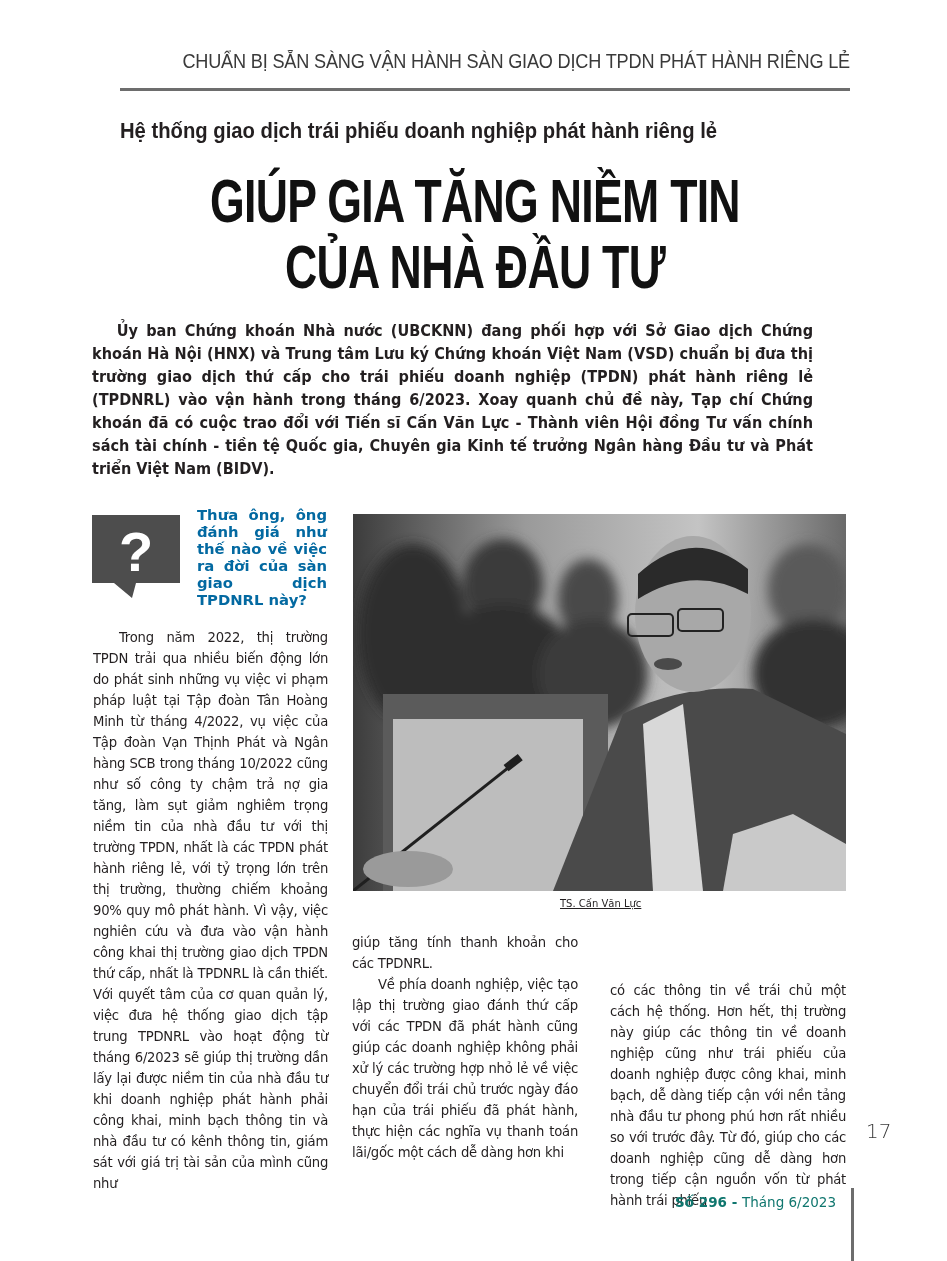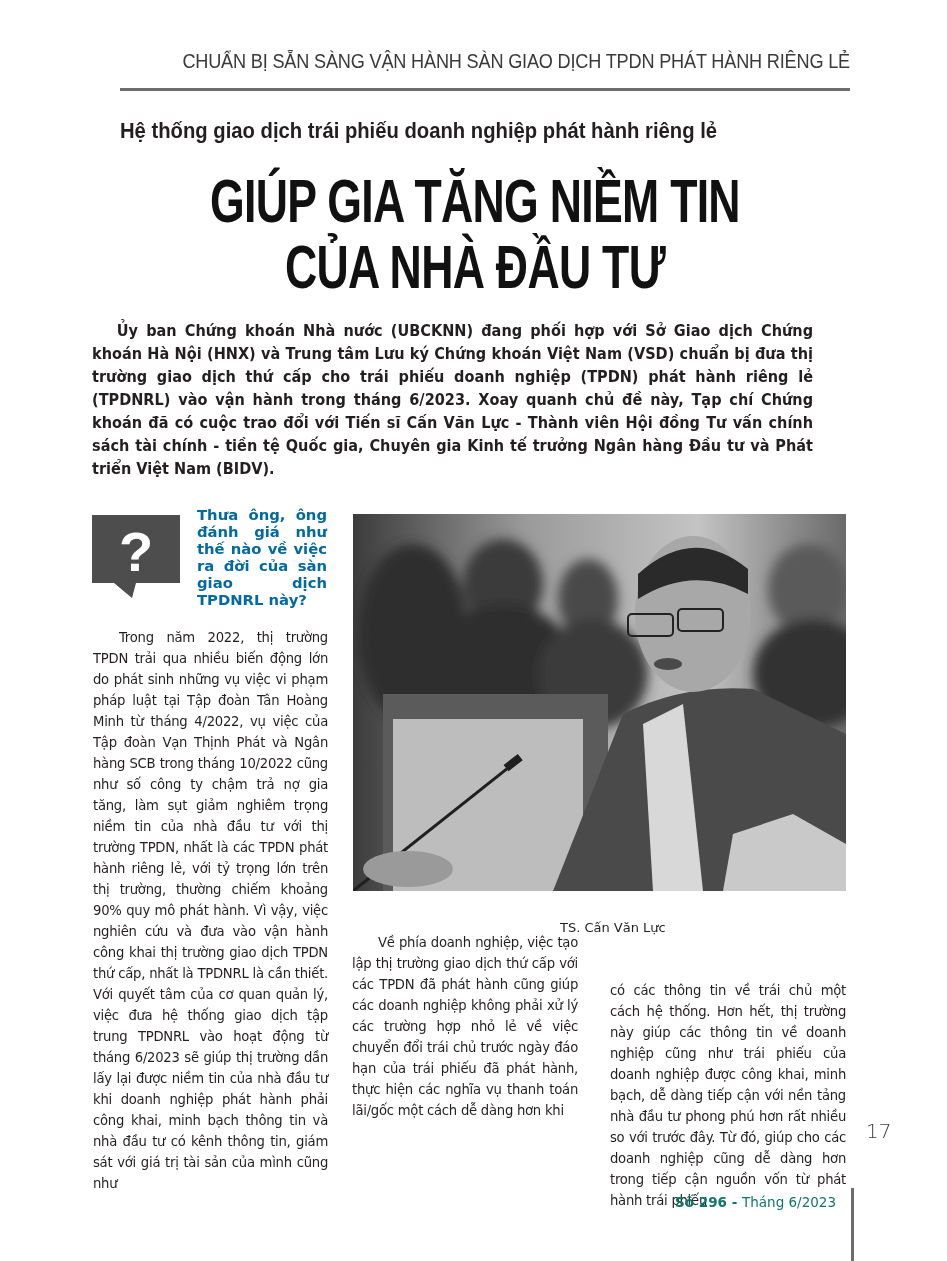--- a/index.html
+++ b/index.html
@@ -43,22 +43,22 @@
     text-align: justify; color: #231f20; letter-spacing: -0.25px;
   }
   .col p { margin: 0; }
   .col p.indent { text-indent: 26px; }
   .col1 { left: 93px; top: 627px; width: 235px; }
   .col2 { left: 352px; top: 932px; width: 226px; }
   .col3 { left: 610px; top: 932px; width: 236px; margin-top: 48px; }
 
   .photo { left: 353px; top: 514px; width: 493px; height: 377px; overflow: hidden; background: #8a8a8a; }
   .caption {
-    left: 560px; top: 920px;
-    font-family: "DejaVu Sans", sans-serif; font-size: 13px; color: #231f20;
+    left: 560px; top: 898px;
+    font-family: "DejaVu Sans", sans-serif; font-size: 10px; color: #231f20; text-decoration: underline;
   }
 
   .footer-issue {
     left: 660px; top: 1186px; width: 176px; text-align: right;
     font-family: "DejaVu Sans", sans-serif; font-size: 13.5px; color: #0f766e; white-space: nowrap; margin-top: 8px;
   }
   .footer-issue b { font-weight: bold; }
   .footer-rule { left: 851px; top: 1188px; width: 3px; height: 73px; background: #6d6d6d; }
   .page-number {
     left: 866px; top: 1119px;
@@ -125,21 +125,22 @@
     <ellipse cx="315" cy="150" rx="14" ry="6" fill="#4a4a4a"></ellipse>
     <line x1="0" y1="377" x2="160" y2="250" stroke="#1f1f1f" stroke-width="3"></line>
     <rect x="152" y="245" width="18" height="8" transform="rotate(-38 160 250)" fill="#1f1f1f"></rect>
     <ellipse cx="55" cy="355" rx="45" ry="18" fill="#9a9a9a"></ellipse>
     <path d="M380 320 L440 300 L493 330 L493 377 L370 377 Z" fill="#c9c9c9"></path>
   </svg>
 </div>
 <div class="abs caption">TS. Cấn Văn Lực</div>
 
 <div class="abs col col2">
-  <p class="indent">Về phía doanh nghiệp, việc tạo lập thị trường giao dịch thứ cấp với các TPDN đã phát hành cũng giúp các doanh nghiệp không phải xử lý các trường hợp nhỏ lẻ về việc chuyển đổi trái chủ trước ngày đáo hạn của trái phiếu đã phát hành, thực hiện các nghĩa vụ thanh toán lãi/gốc một cách dễ dàng hơn khi</p>
+  <p>giúp tăng tính thanh khoản cho các TPDNRL.</p>
+  <p class="indent">Về phía doanh nghiệp, việc tạo lập thị trường giao đánh thứ cấp với các TPDN đã phát hành cũng giúp các doanh nghiệp không phải xử lý các trường hợp nhỏ lẻ về việc chuyển đổi trái chủ trước ngày đáo hạn của trái phiếu đã phát hành, thực hiện các nghĩa vụ thanh toán lãi/gốc một cách dễ dàng hơn khi</p>
 </div>
 
 <div class="abs col col3">
   <p>có các thông tin về trái chủ một cách hệ thống. Hơn hết, thị trường này giúp các thông tin về doanh nghiệp cũng như trái phiếu của doanh nghiệp được công khai, minh bạch, dễ dàng tiếp cận với nền tảng nhà đầu tư phong phú hơn rất nhiều so với trước đây. Từ đó, giúp cho các doanh nghiệp cũng dễ dàng hơn trong tiếp cận nguồn vốn từ phát hành trái phiếu</p>
 </div>
 
 <div class="abs footer-issue"><b>Số 296</b><b> - </b><span>Tháng 6/2023</span></div>
 <div class="abs footer-rule"></div>
 <div class="abs page-number">17</div>
 

